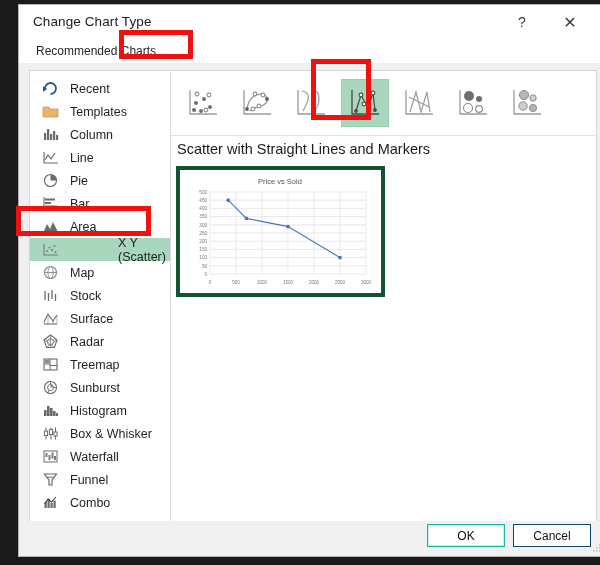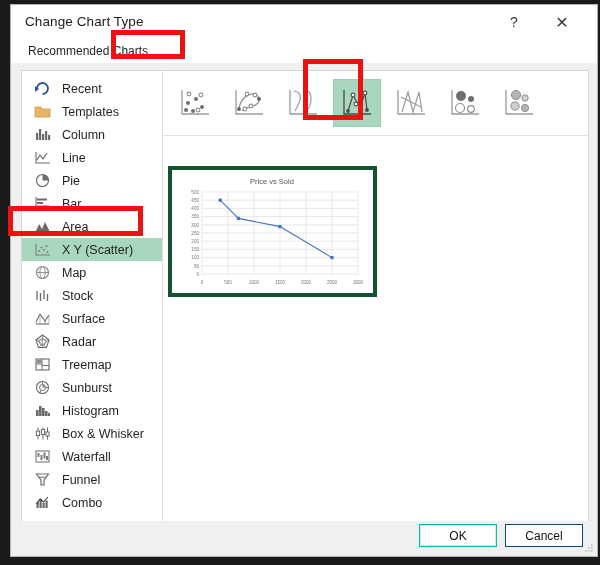--- a/index.html
+++ b/index.html
@@ -10,21 +10,21 @@
   body {
     width: 600px;
     height: 565px;
     overflow: hidden;
     font-family: "Liberation Sans", sans-serif;
     -webkit-font-smoothing: antialiased;
   }
 
   #root {
     position: absolute;
-    left: 4px; top: 0;
+    left: 12px; top: 0;
     width: 555px; height: 565px;
   }
 
   
   .window {
     position: absolute;
     left: 6px; top: 4px;
     width: 588px; height: 553px;
     background: #ffffff;
     border: 1px solid #b4b4b4;
@@ -121,21 +121,21 @@
     position: relative;
     height: 23px;
     display: flex;
     align-items: center;
     padding-left: 12px;
     font-size: 12.5px;
     color: #1f1f1f;
     cursor: default;
     box-sizing: border-box;
   }
-  .type-item.selected { background: #a8d7bd; }
+  .type-item.selected { background: #a8d7bd; gap: 48px; }
   .type-item .ico {
     width: 17px; height: 17px;
     margin-right: 11px;
     flex: 0 0 auto;
     display: block;
   }
 
   
   .rightpane {
     position: absolute;
@@ -532,20 +532,21 @@
               <svg width="34" height="32" viewBox="0 0 34 32">
                 <path d="M4 3 V27 H31" fill="none" stroke="#9a9a9a" stroke-width="1.3"></path>
                 <circle cx="14" cy="8" r="4.6" fill="#b5b5b5" stroke="#8f8f8f"></circle>
                 <circle cx="23" cy="11" r="3.2" fill="#cfcfcf" stroke="#8f8f8f"></circle>
                 <circle cx="13" cy="19" r="4.2" fill="#cfcfcf" stroke="#8f8f8f"></circle>
                 <circle cx="23" cy="21" r="3.6" fill="#b5b5b5" stroke="#8f8f8f"></circle>
               </svg>
             </div>
           </div>
 
+          <div class="preview-title">Scatter with Straight Lines and Markers</div>
 
           <div class="preview-box">
             <svg width="201" height="123" viewBox="0 0 201 123">
               <rect x="0" y="0" width="201" height="123" fill="#ffffff"></rect>
               <text x="100" y="14" font-family="Liberation Sans, sans-serif" font-size="7.5" fill="#555" text-anchor="middle">Price vs Sold</text>
 
               <g stroke="#d9d9d9" stroke-width="0.6">
                 <path d="M30 22 H186"></path>
                   <path d="M30 30.2 H186"></path>
                   <path d="M30 38.4 H186"></path>

